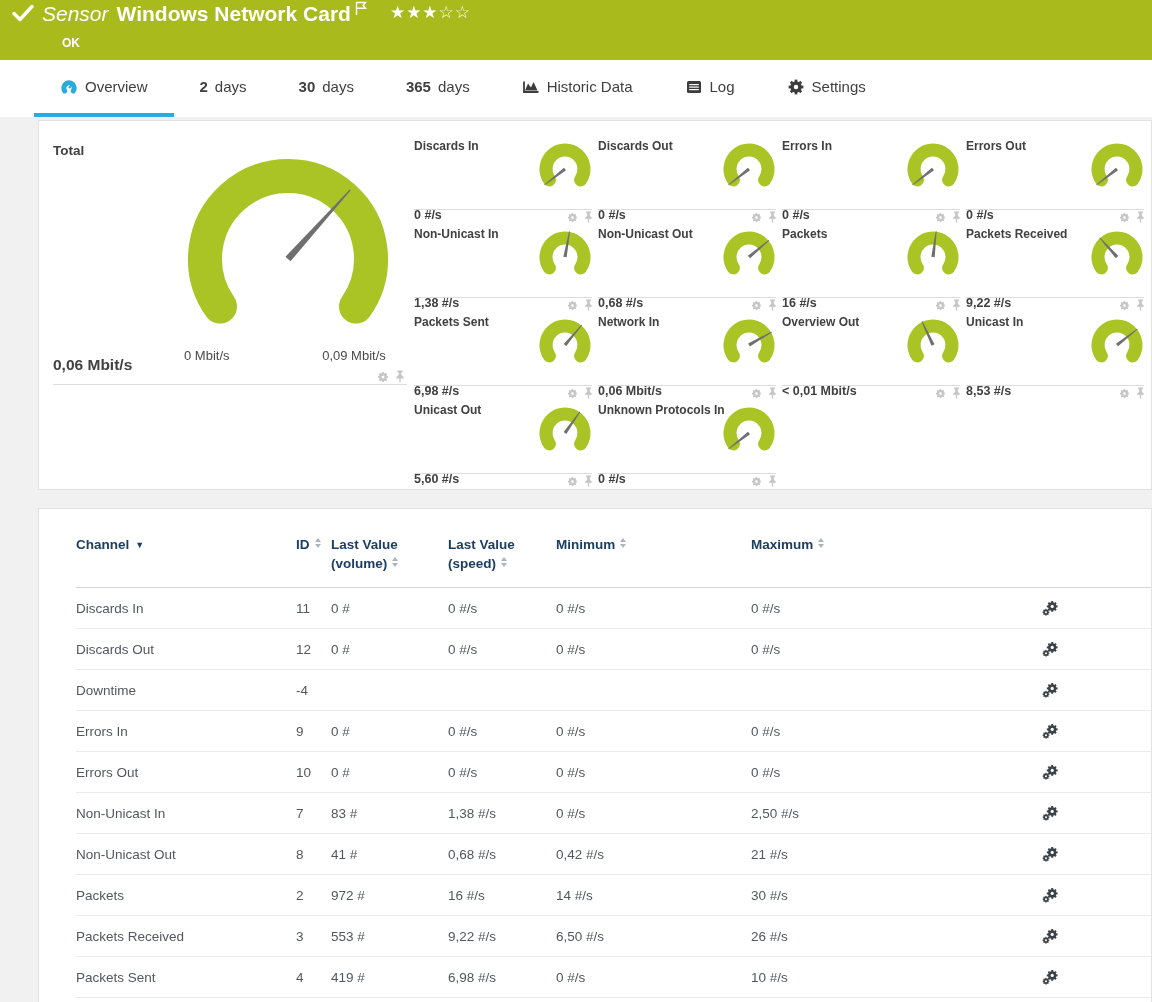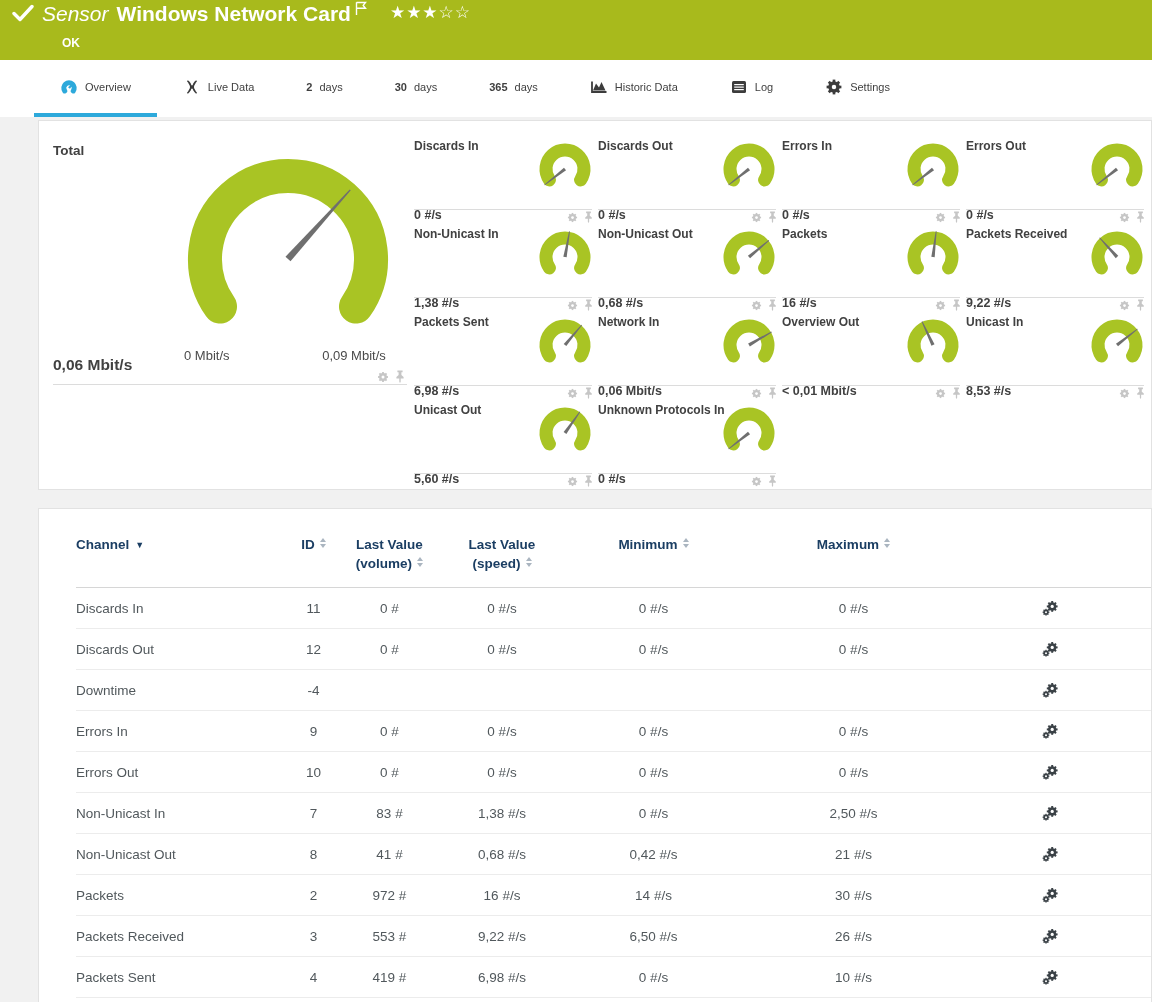--- a/index.html
+++ b/index.html
@@ -8,21 +8,21 @@
   .hbar{height:60px;background:#a8ba1c;color:#fff;position:relative;}
   .hbar .trow{display:flex;align-items:center;padding:2px 0 0 12px;}
   .hbar .check{margin:2px 8px 0 0;}
   .hbar .stype{font-style:italic;font-weight:300;font-size:21px;margin-right:8px;}
   .hbar .stitle{font-weight:700;font-size:21px;}
   .hbar .flag{margin:-8px 0 0 4px;}
   .hbar .stars{font-size:17px;letter-spacing:1px;margin:-4px 0 0 22px;cursor:pointer;}
   .hbar .ok{position:absolute;left:62px;top:36px;font-size:12px;font-weight:700;}
   
   .tabbar{background:#fff;height:57px;display:flex;align-items:stretch;padding-left:34px;}
-  .tab{display:flex;align-items:center;gap:7px;padding:16px 26px;font-size:11px;color:#3f3f3f;
+  .tab{display:flex;align-items:center;gap:7px;padding:16px 26px;font-size:15px;color:#3f3f3f;
        cursor:pointer;border-bottom:4px solid transparent;text-align:right;}
   .tab.active{border-bottom-color:#2da9db;}
   .tab .num{font-weight:700;}
   .tab svg{display:block;}
   
   .panel{background:#fff;border:1px solid #e2e2e2;margin-left:38px;box-sizing:border-box;padding-left:36px;}
   #gauges-panel{margin-top:3px;height:370px;width:1114px;position:relative;overflow:hidden;}
   #table-panel{margin-top:18px;width:1114px;height:609px;overflow:hidden;padding:26px 0 0 37px;}
   
   #total-cell{position:absolute;left:0;top:0;width:375px;height:370px;}
@@ -42,21 +42,21 @@
   .gcell{position:relative;width:184px;height:88px;}
   .gcell .inner{position:absolute;left:0;top:0;width:178px;height:72px;border-bottom:1px solid #dcdcdc;}
   .gcell .cell-title{position:absolute;left:0;top:2px;white-space:nowrap;font-size:12px;}
   .gcell svg.gsvg{position:absolute;right:3px;top:6px;}
   .gcell .gval{position:absolute;left:0;bottom:3px;font-size:12.5px;font-weight:700;color:#414141;white-space:nowrap;}
   .gcell .ctl{right:4px;bottom:2px;}
   
   .trow-grid{display:grid;grid-template-columns:220px 35px 117px 108px 195px 205px 115px;align-items:center;}
   #thead{align-items:start;padding-bottom:14px;border-bottom:1px solid #d6d6d6;}
   .th{font-size:13.5px;font-weight:700;color:#1b3e63;line-height:19px;}
-  .th.r,.td.r{text-align:center;}
+  .th.r,.td.r{text-align:left;}
   .th .sub{font-weight:700;}
   .caret{display:inline-block;font-size:9px;color:#1b3e63;margin-left:6px;vertical-align:1px;}
   .sort{display:inline-block;margin-left:5px;vertical-align:1px;}
   .sort i{display:block;width:0;height:0;border-left:3.5px solid transparent;border-right:3.5px solid transparent;}
   .sort .up{border-bottom:4px solid #aab5c0;margin-bottom:2px;}
   .sort .dn{border-top:4px solid #aab5c0;}
   .trow-grid.row{height:40px;border-bottom:1px solid #ececec;font-size:13.5px;color:#51585c;}
   .td.act{display:flex;justify-content:flex-end;padding-right:12px;}
   .rowgear{cursor:pointer;display:block;}
 </style>
@@ -84,32 +84,20 @@
 
 <div class="tabbar" id="tabbar">
     <div class="tab active">
       <span>
         <svg width="18" height="18" viewBox="0 0 18 18">
           <path d="M 4.740409369697241 12.982597469025439 A 5.2 5.2 0 1 1 13.259590630302757 12.982597469025439" fill="none" stroke="#2da9db" stroke-width="5" stroke-linecap="round"></path>
           <polygon points="9.97,10.87 14.11,4.92 13.52,4.38 8.03,9.13" fill="#2da9db"></polygon>
         </svg>
       </span>
       <span>Overview</span>
-    </div>
-    <div class="tab">
-      <span>
-        <svg width="18" height="18" viewBox="0 0 18 18">
-          <circle cx="9" cy="9" r="1.8" fill="#3c3c3c"></circle>
-          <path d="M 6.2910895085671035 5.532752684130423 A 4.4 4.4 0 0 1 6.291089508567104 12.467247315869578" fill="none" stroke="#3c3c3c" stroke-width="1.4" stroke-linecap="round"></path>
-          <path d="M 4.767946183494194 3.175077640500378 A 7.2 7.2 0 0 1 4.7679461834941925 14.82492235949962" fill="none" stroke="#3c3c3c" stroke-width="1.4" stroke-linecap="round"></path>
-          <path d="M 11.708910491432896 12.467247315869578 A 4.4 4.4 0 0 1 11.708910491432896 5.532752684130423" fill="none" stroke="#3c3c3c" stroke-width="1.4" stroke-linecap="round"></path>
-          <path d="M 13.232053816505807 14.824922359499622 A 7.2 7.2 0 0 1 13.232053816505807 3.175077640500378" fill="none" stroke="#3c3c3c" stroke-width="1.4" stroke-linecap="round"></path>
-        </svg>
-      </span>
-      <span>Live Data</span>
     </div>
     <div class="tab">
       <span class="num">2</span>
       <span>days</span>
     </div>
     <div class="tab">
       <span class="num">30</span>
       <span>days</span>
     </div>
     <div class="tab">

